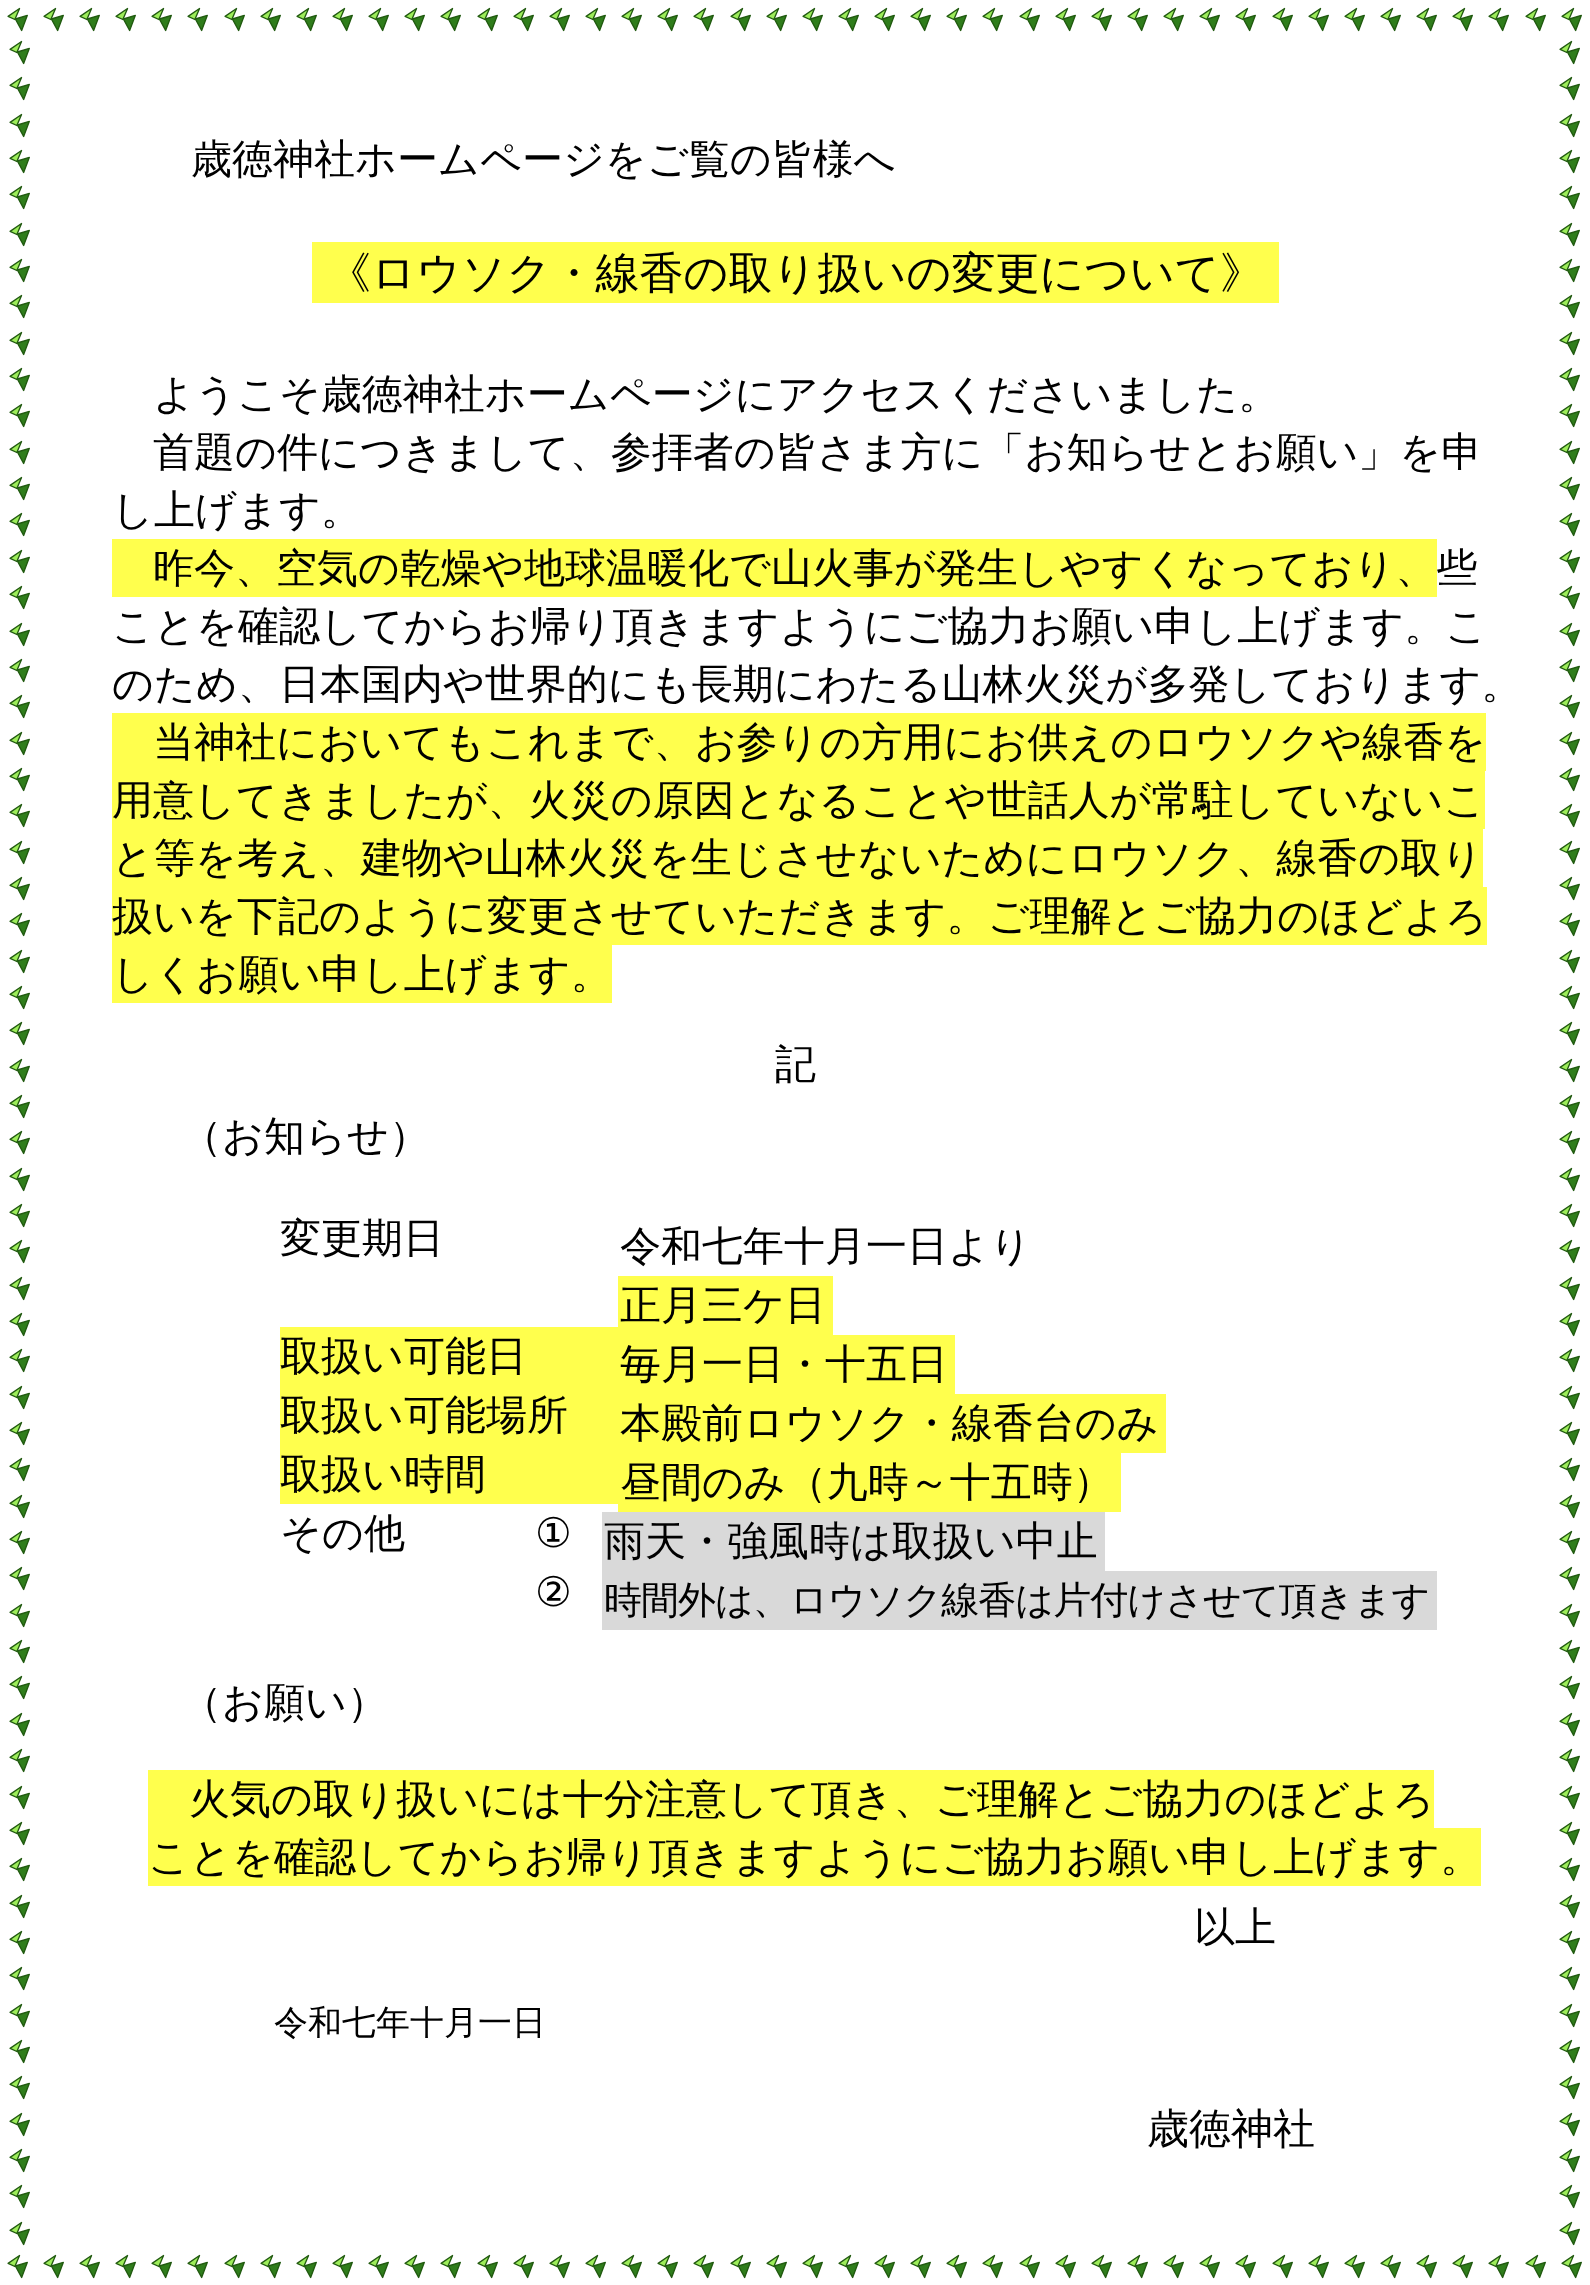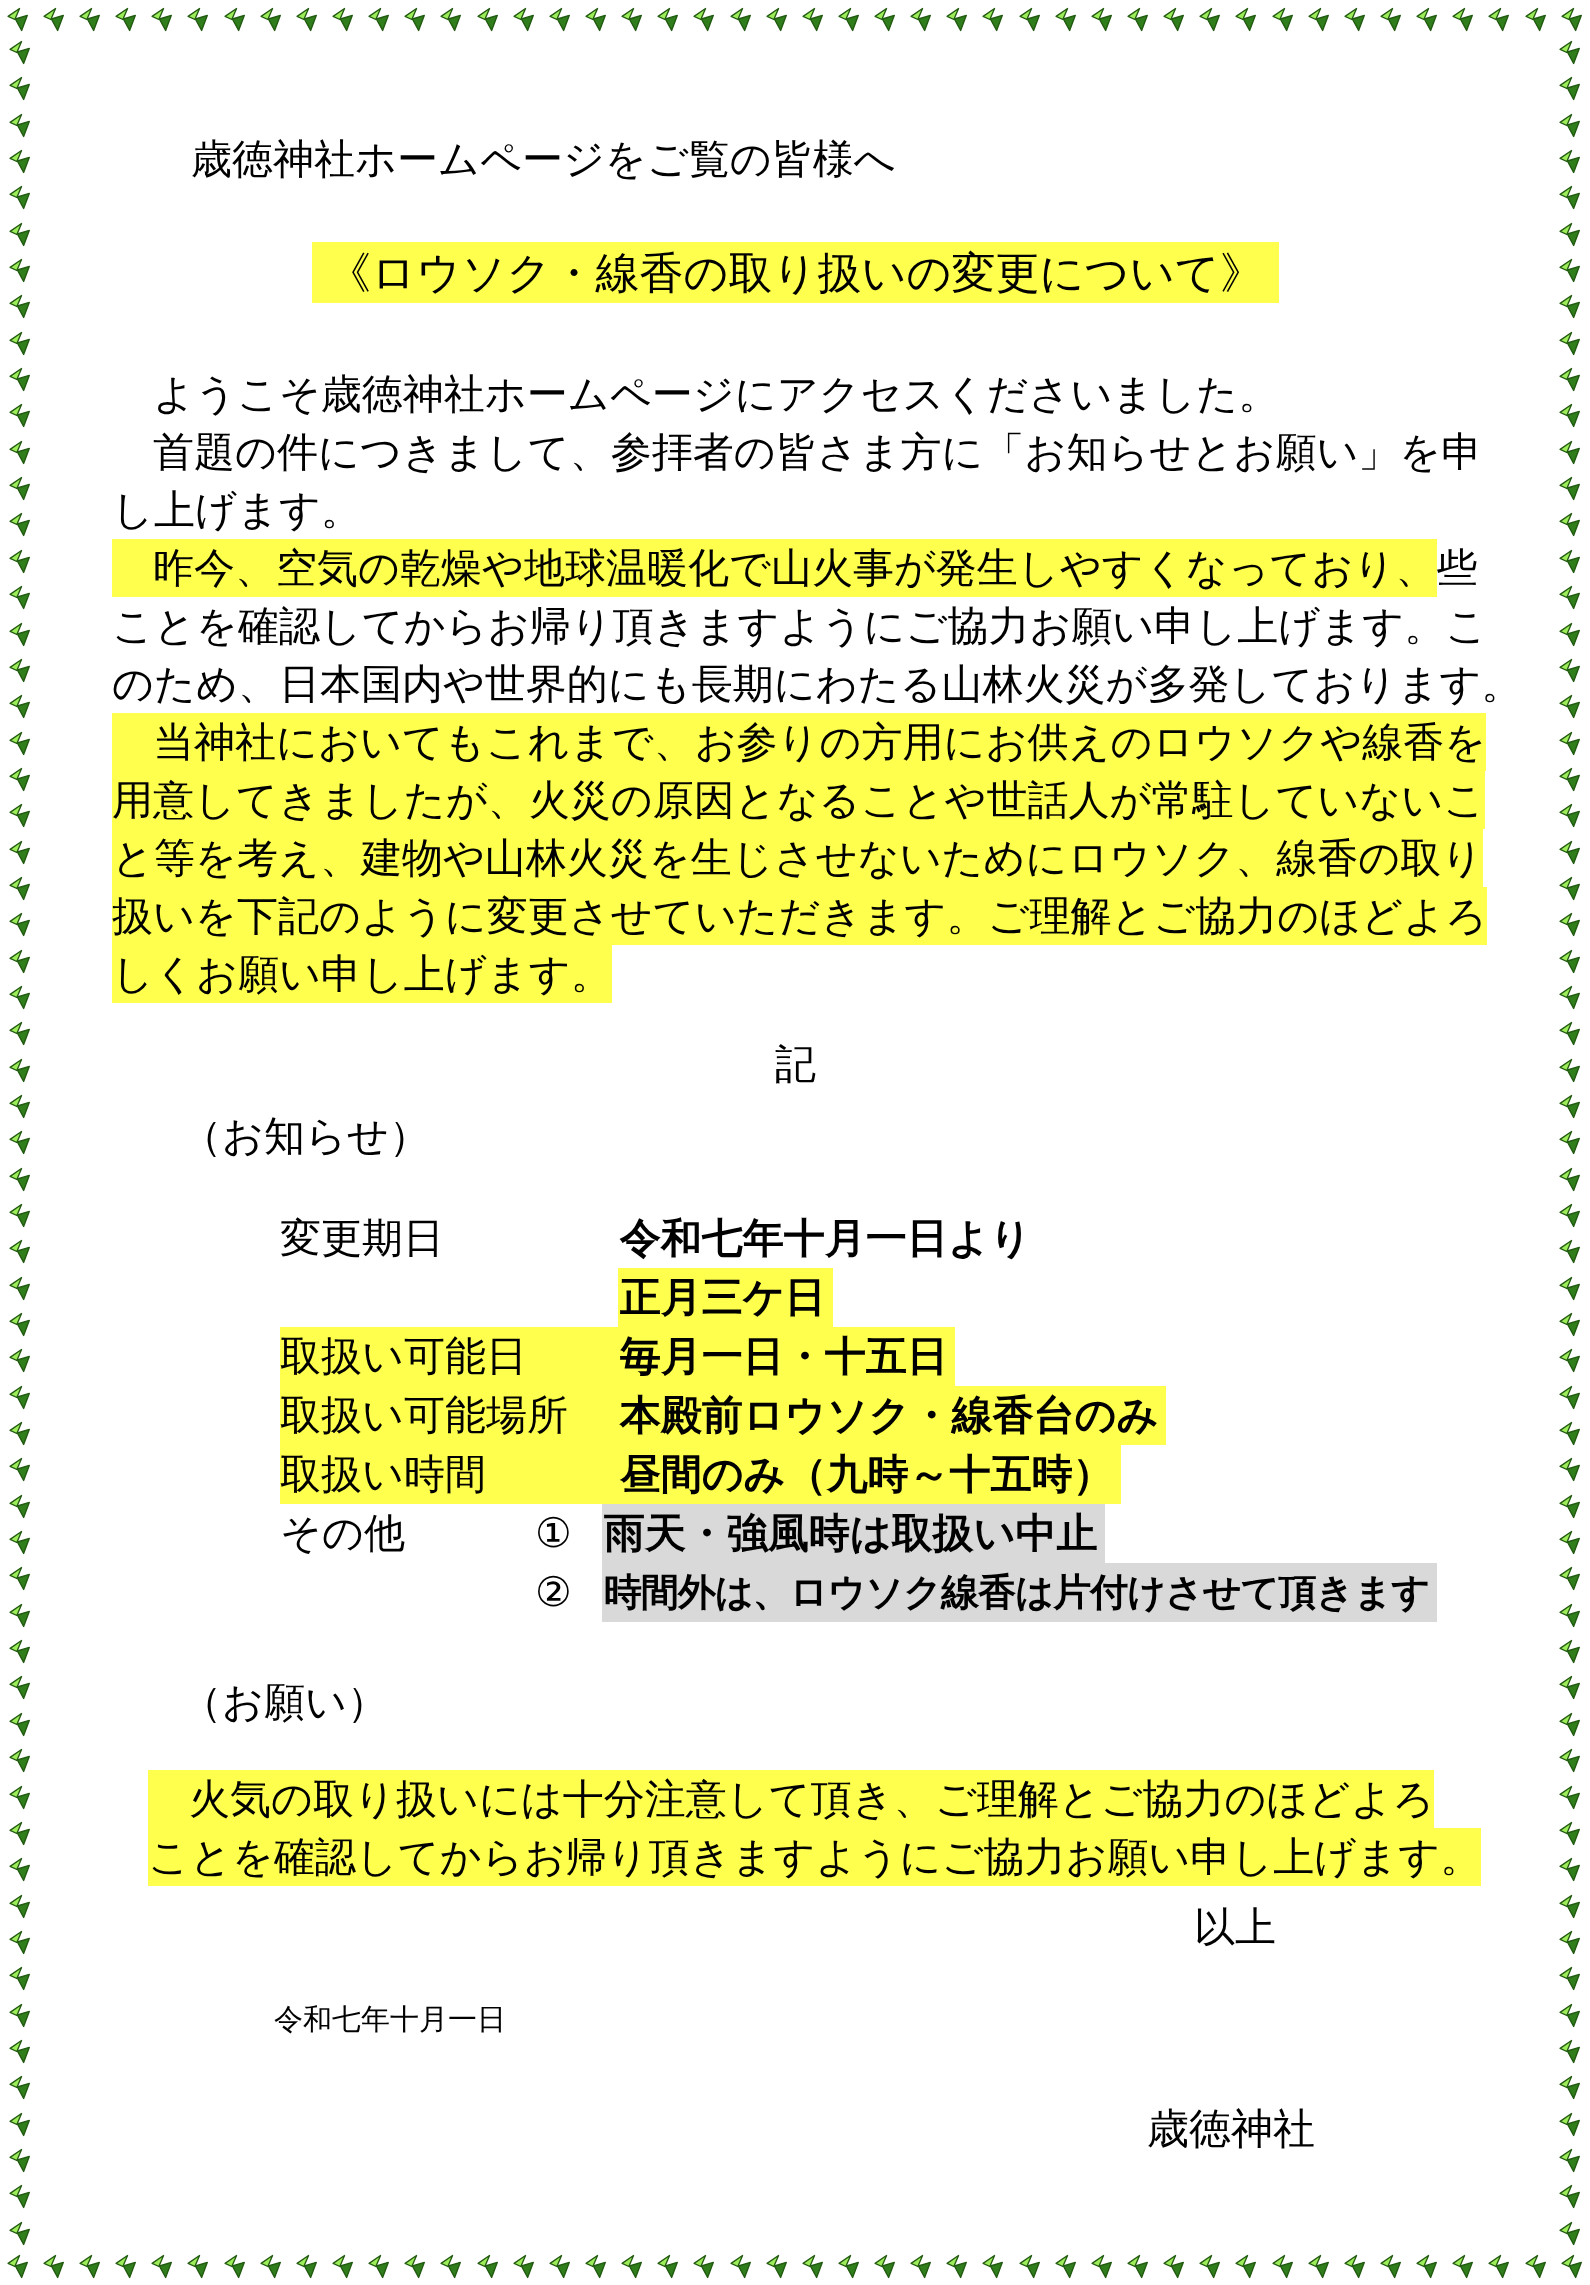--- a/index.html
+++ b/index.html
@@ -38,33 +38,33 @@
 
   .ki{position:absolute;left:0;top:1037px;width:100%;text-align:center;font-size:41px;font-weight:500;}
   .sechead{position:absolute;left:81px;font-size:41px;font-weight:500;white-space:nowrap;}
   .oshirase{top:1109px;}
   .onegai{top:1675px;}
 
   #notice-table{position:absolute;left:0;top:1209px;width:100%;}
   .trow{position:relative;height:59px;white-space:nowrap;}
   .trow .lab{position:absolute;left:180px;top:0;width:338px;line-height:59px;font-size:41px;font-weight:500;}
   .trow .lab.y{background:var(--hl-y);}
-  .trow .val{position:absolute;left:518px;top:0;line-height:59px;font-size:41px;font-weight:700;padding:0 7.6px 0 1.9px;}
+  .trow .val{position:absolute;left:518px;top:8px;line-height:59px;font-size:41px;font-weight:400;padding:0 7.6px 0 1.9px;}
   .trow .val.y{background:var(--hl-y);}
   .trow .val.g{background:var(--hl-g);}
   .trow .mk{position:absolute;left:435px;top:0;line-height:59px;font-size:41px;font-weight:500;}
   .trow .val.mval{left:502px;}
   .trow .val.condensed{font-size:38px;letter-spacing:-1px;}
 
   #request-lines{position:absolute;left:48px;top:1770px;}
   #request-lines .bline{height:58px;}
   #request-lines .seg{line-height:58px;}
 
   .ijou{position:absolute;left:1094px;top:1900px;font-size:41px;font-weight:500;}
-  .date{position:absolute;left:174px;top:2000px;font-size:29px;font-weight:500;}
+  .date{position:absolute;left:174px;top:2000px;font-size:34px;font-weight:500;}
   .sig{position:absolute;left:1047px;top:2101px;font-size:42px;font-weight:500;}
 </style>
 </head>
 <body>
 
 <div class="page">
   <div id="border-top" class="bstrip">
       <svg class="bg-glyph" width="25" height="25" viewBox="0 0 24 24">
         <path class="p1" d="M2,9 L13,1.5 L8.5,12 Z"></path>
         <path class="p2" d="M9,11.5 L20.5,8 L15,22.5 Z"></path>

